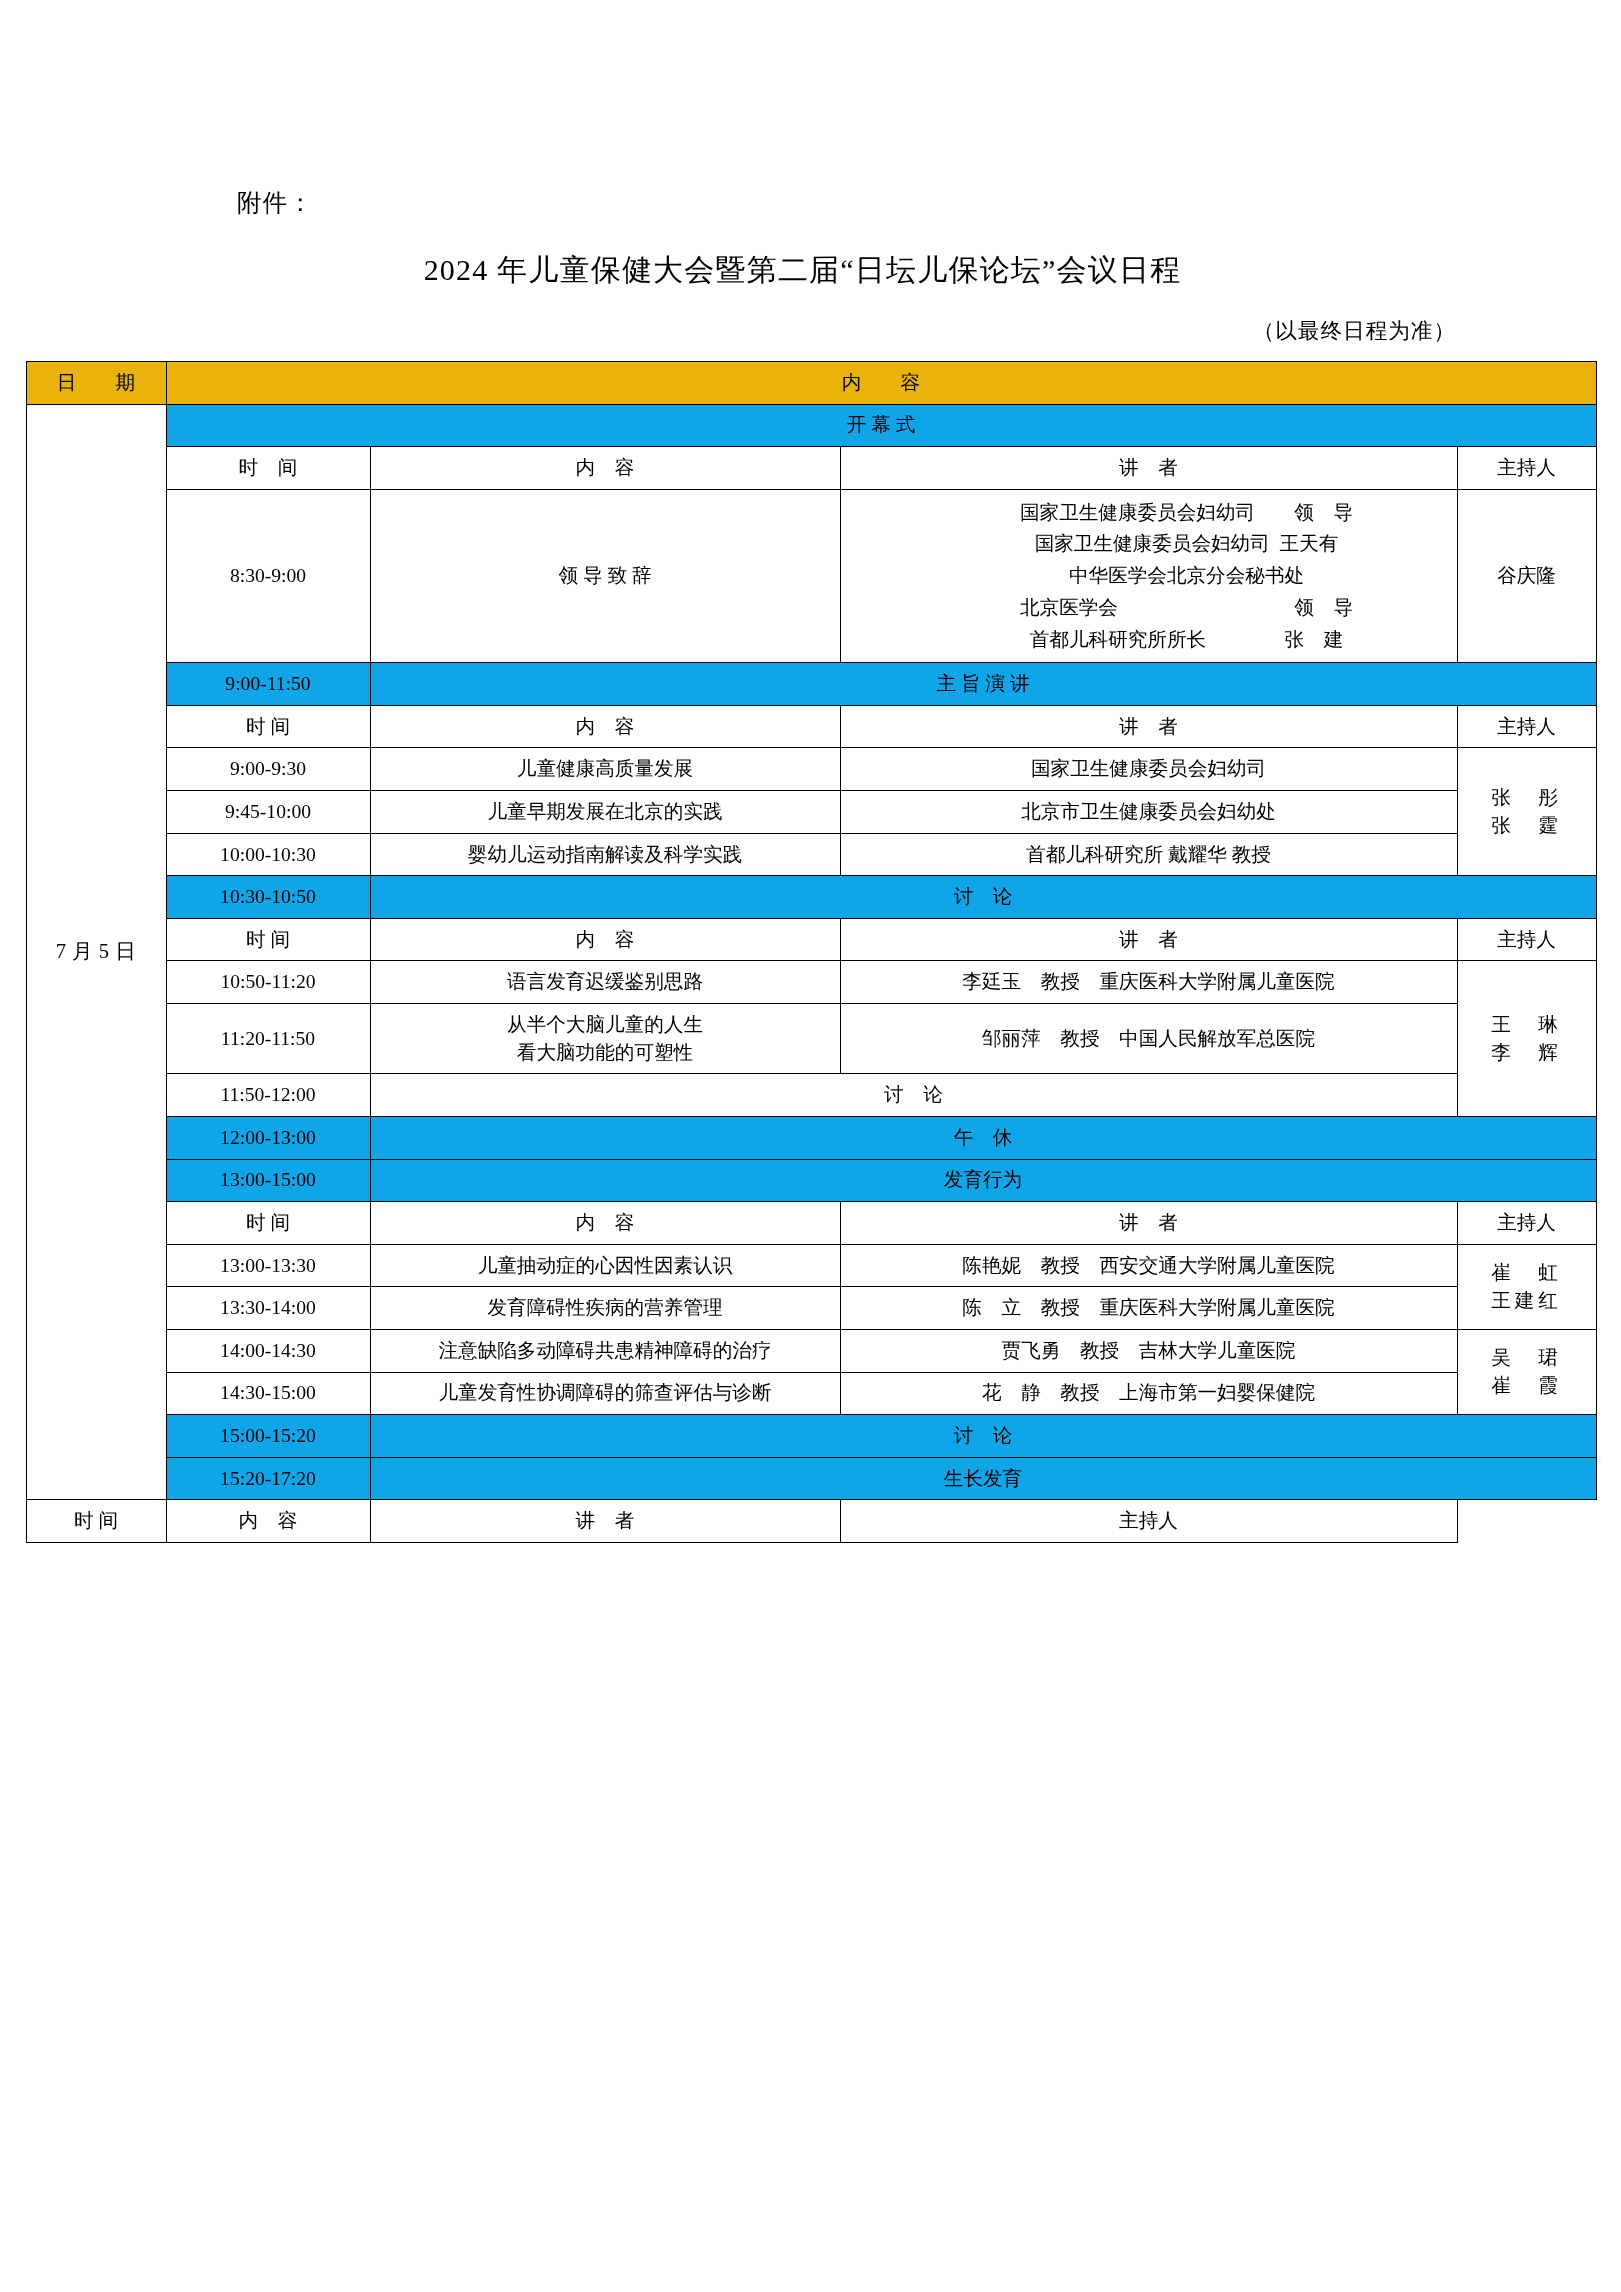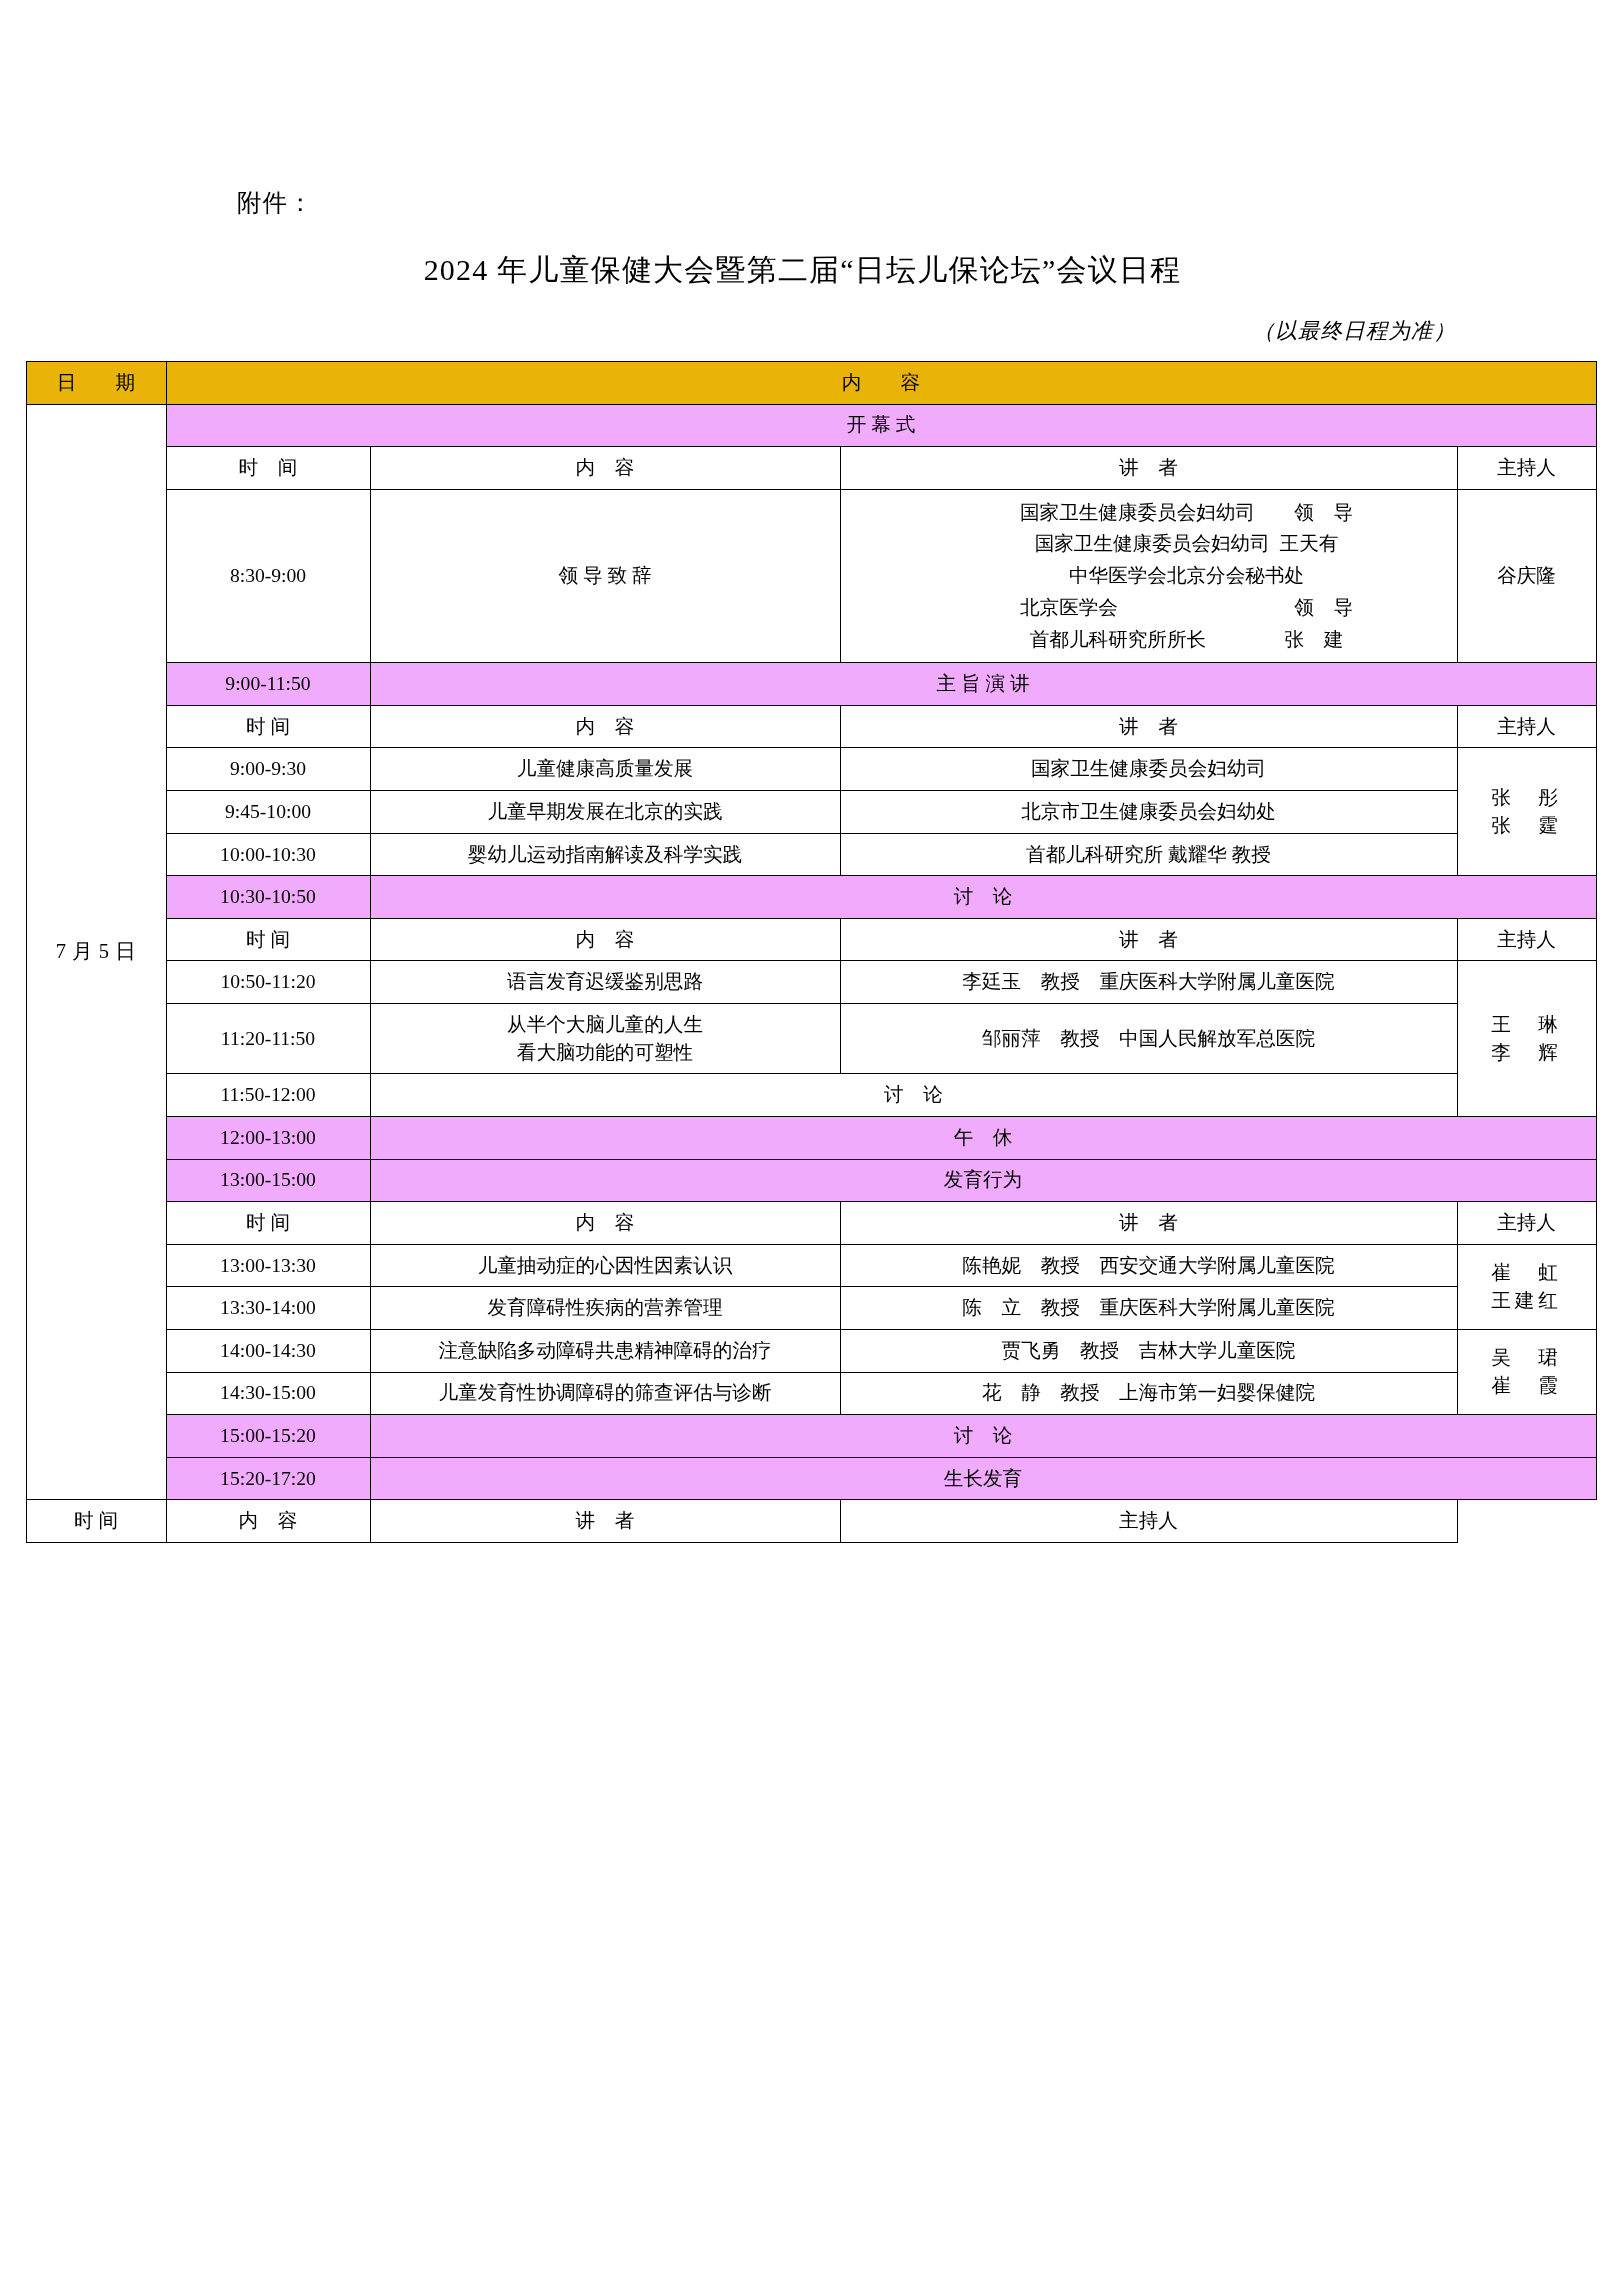--- a/index.html
+++ b/index.html
@@ -36,21 +36,20 @@
     text-align: center;
     font-size: 30px;
     letter-spacing: 1.2px;
   }
   .doc-subtitle {
     position: absolute;
     right: 165px;
     top: 316px;
     font-size: 21.6px;
     letter-spacing: 1px;
-    font-style: italic;
   }
   table.schedule {
     position: absolute;
     left: 25.5px;
     top: 361px;
     width: 1570px;
     border-collapse: collapse;
     table-layout: fixed;
     font-size: 19.6px;
   }
@@ -65,21 +64,21 @@
   col.c-date   { width: 140px; }
   col.c-time   { width: 204px; }
   col.c-topic  { width: 470px; }
   col.c-speaker{ width: 617px; }
   col.c-chair  { width: 139px; }
 
   .hdr-yellow {
     background: #eab308;
   }
   .band {
-    background: #f0abfc;
+    background: #0ea5e9;
   }
   .date-cell {
     font-size: 20.6px;
     letter-spacing: 0.5px;
   }
   .speaker-list {
     display: block;
     text-align: center;
     padding-left: 76px;
     line-height: 1.62;

